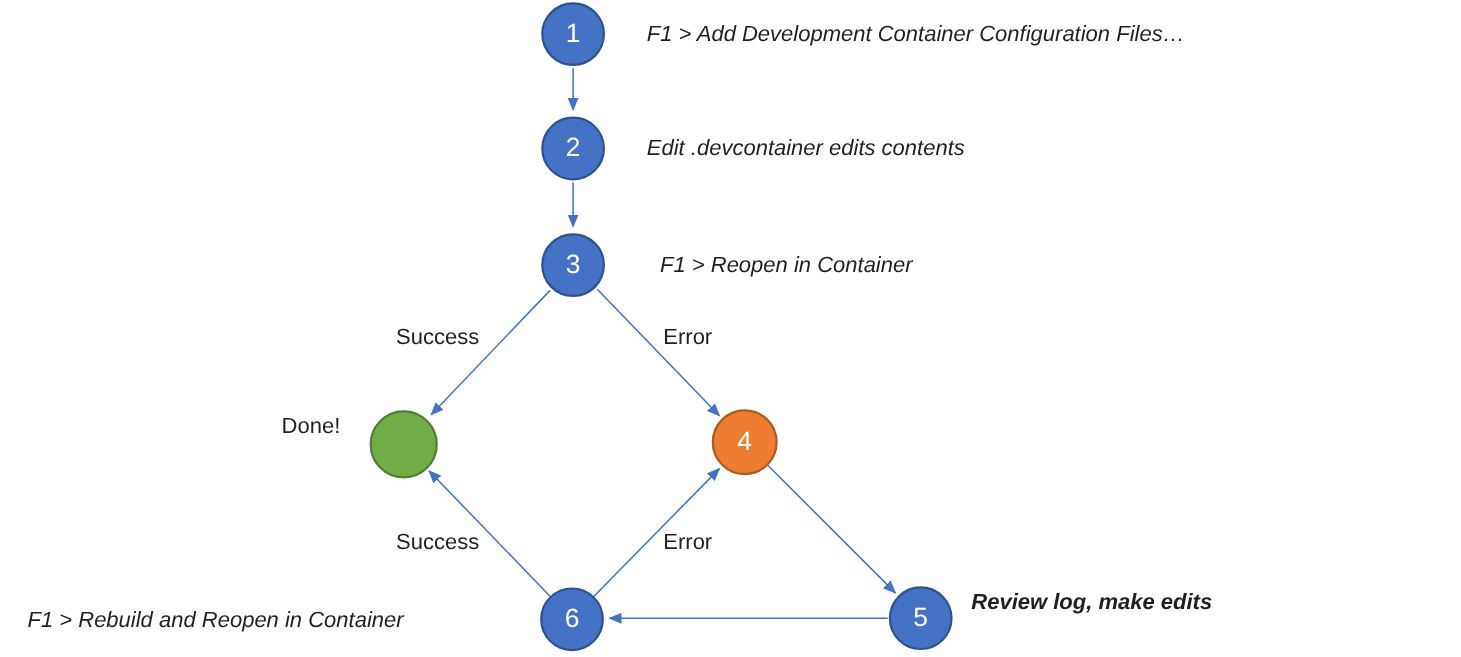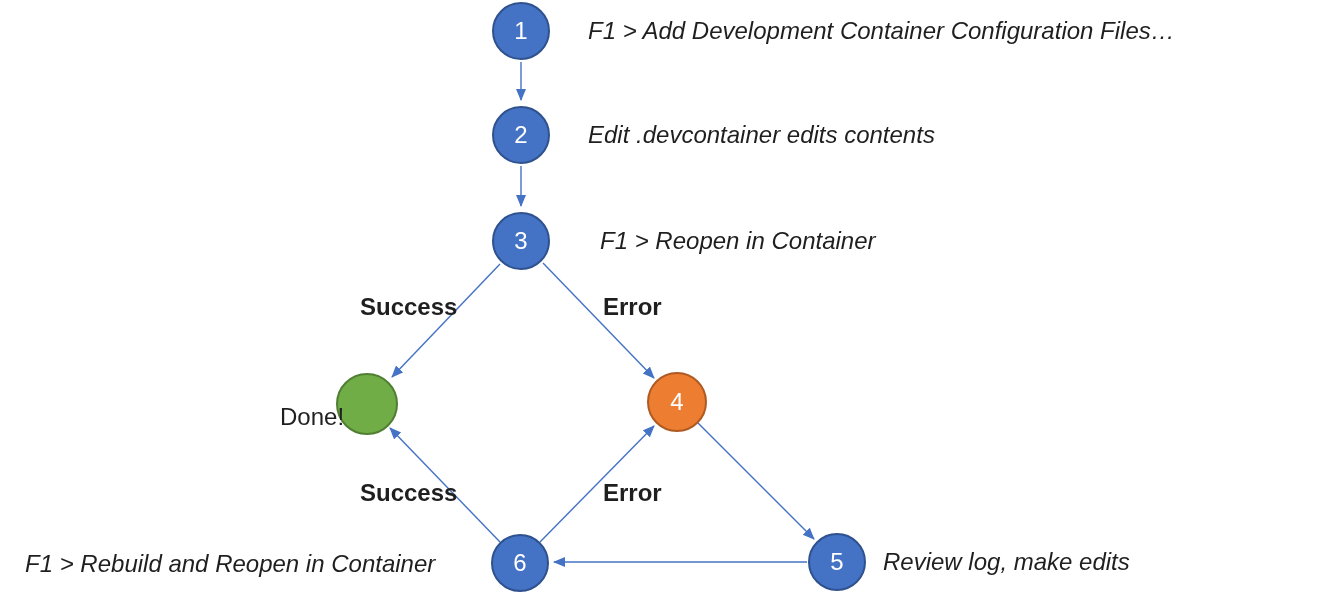--- a/index.html
+++ b/index.html
@@ -33,26 +33,26 @@
     line-height: 1;
     box-sizing: border-box;
   }
   .node-blue   { background: #4472C4; border: 2px solid #2F528F; }
   .node-orange { background: #ED7D31; border: 2px solid #AE5A21; }
   .node-green  { background: #70AD47; border: 2px solid #507E32; }
 
   .lbl {
     position: absolute;
     color: #1f1f1f;
-    font-size: 24px;
+    font-size: 20px;
     line-height: 26px;
     white-space: nowrap;
   }
   .lbl-italic { font-style: italic; }
-  .lbl-bold   { font-weight: bold; text-align: right; }
+  .lbl-bold   { font-weight: normal; text-align: right; }
 </style>
 </head>
 <body>
 
 <div class="canvas">
 
   <svg class="arrows" viewBox="0 0 1328 597" xmlns="http://www.w3.org/2000/svg">
     <defs>
       <marker id="arr" markerUnits="userSpaceOnUse" markerWidth="14" markerHeight="12" refX="11" refY="5" orient="auto">
         <path d="M0,0 L12,5 L0,10 z" fill="#4472C4"></path>
@@ -93,24 +93,24 @@
   <div class="node node-blue" style="left:491px; top:534px; width:58px; height:58px;">
     <span>6</span>
   </div>
 
   <div class="lbl lbl-italic" style="left:588px; top:18px;">F1 &gt; Add Development Container Configuration Files…</div>
 
   <div class="lbl lbl-italic" style="left:588px; top:122px;">Edit .devcontainer edits contents</div>
 
   <div class="lbl lbl-italic" style="left:600px; top:228px;">F1 &gt; Reopen in Container</div>
 
-  <div class="lbl" style="left:256px; top:404px;margin-left:24px;">Done!</div>
+  <div class="lbl" style="left:256px; top:375px;">Done!</div>
 
 
-  <div class="lbl lbl-italic" style="left:883px; top:549px;">Review log, make edits</div>
+  <div class="lbl lbl-italic" style="left:883px; top:535px;font-weight:bold;">Review log, make edits</div>
 
   <div class="lbl lbl-italic" style="left:25px; top:551px;">F1 &gt; Rebuild and Reopen in Container</div>
 
   <div class="lbl lbl-bold" style="left:360px; top:294px;">Success</div>
 
   <div class="lbl lbl-bold" style="left:603px; top:294px;">Error</div>
 
   <div class="lbl lbl-bold" style="left:360px; top:480px;">Success</div>
 
   <div class="lbl lbl-bold" style="left:603px; top:480px;">Error</div>

